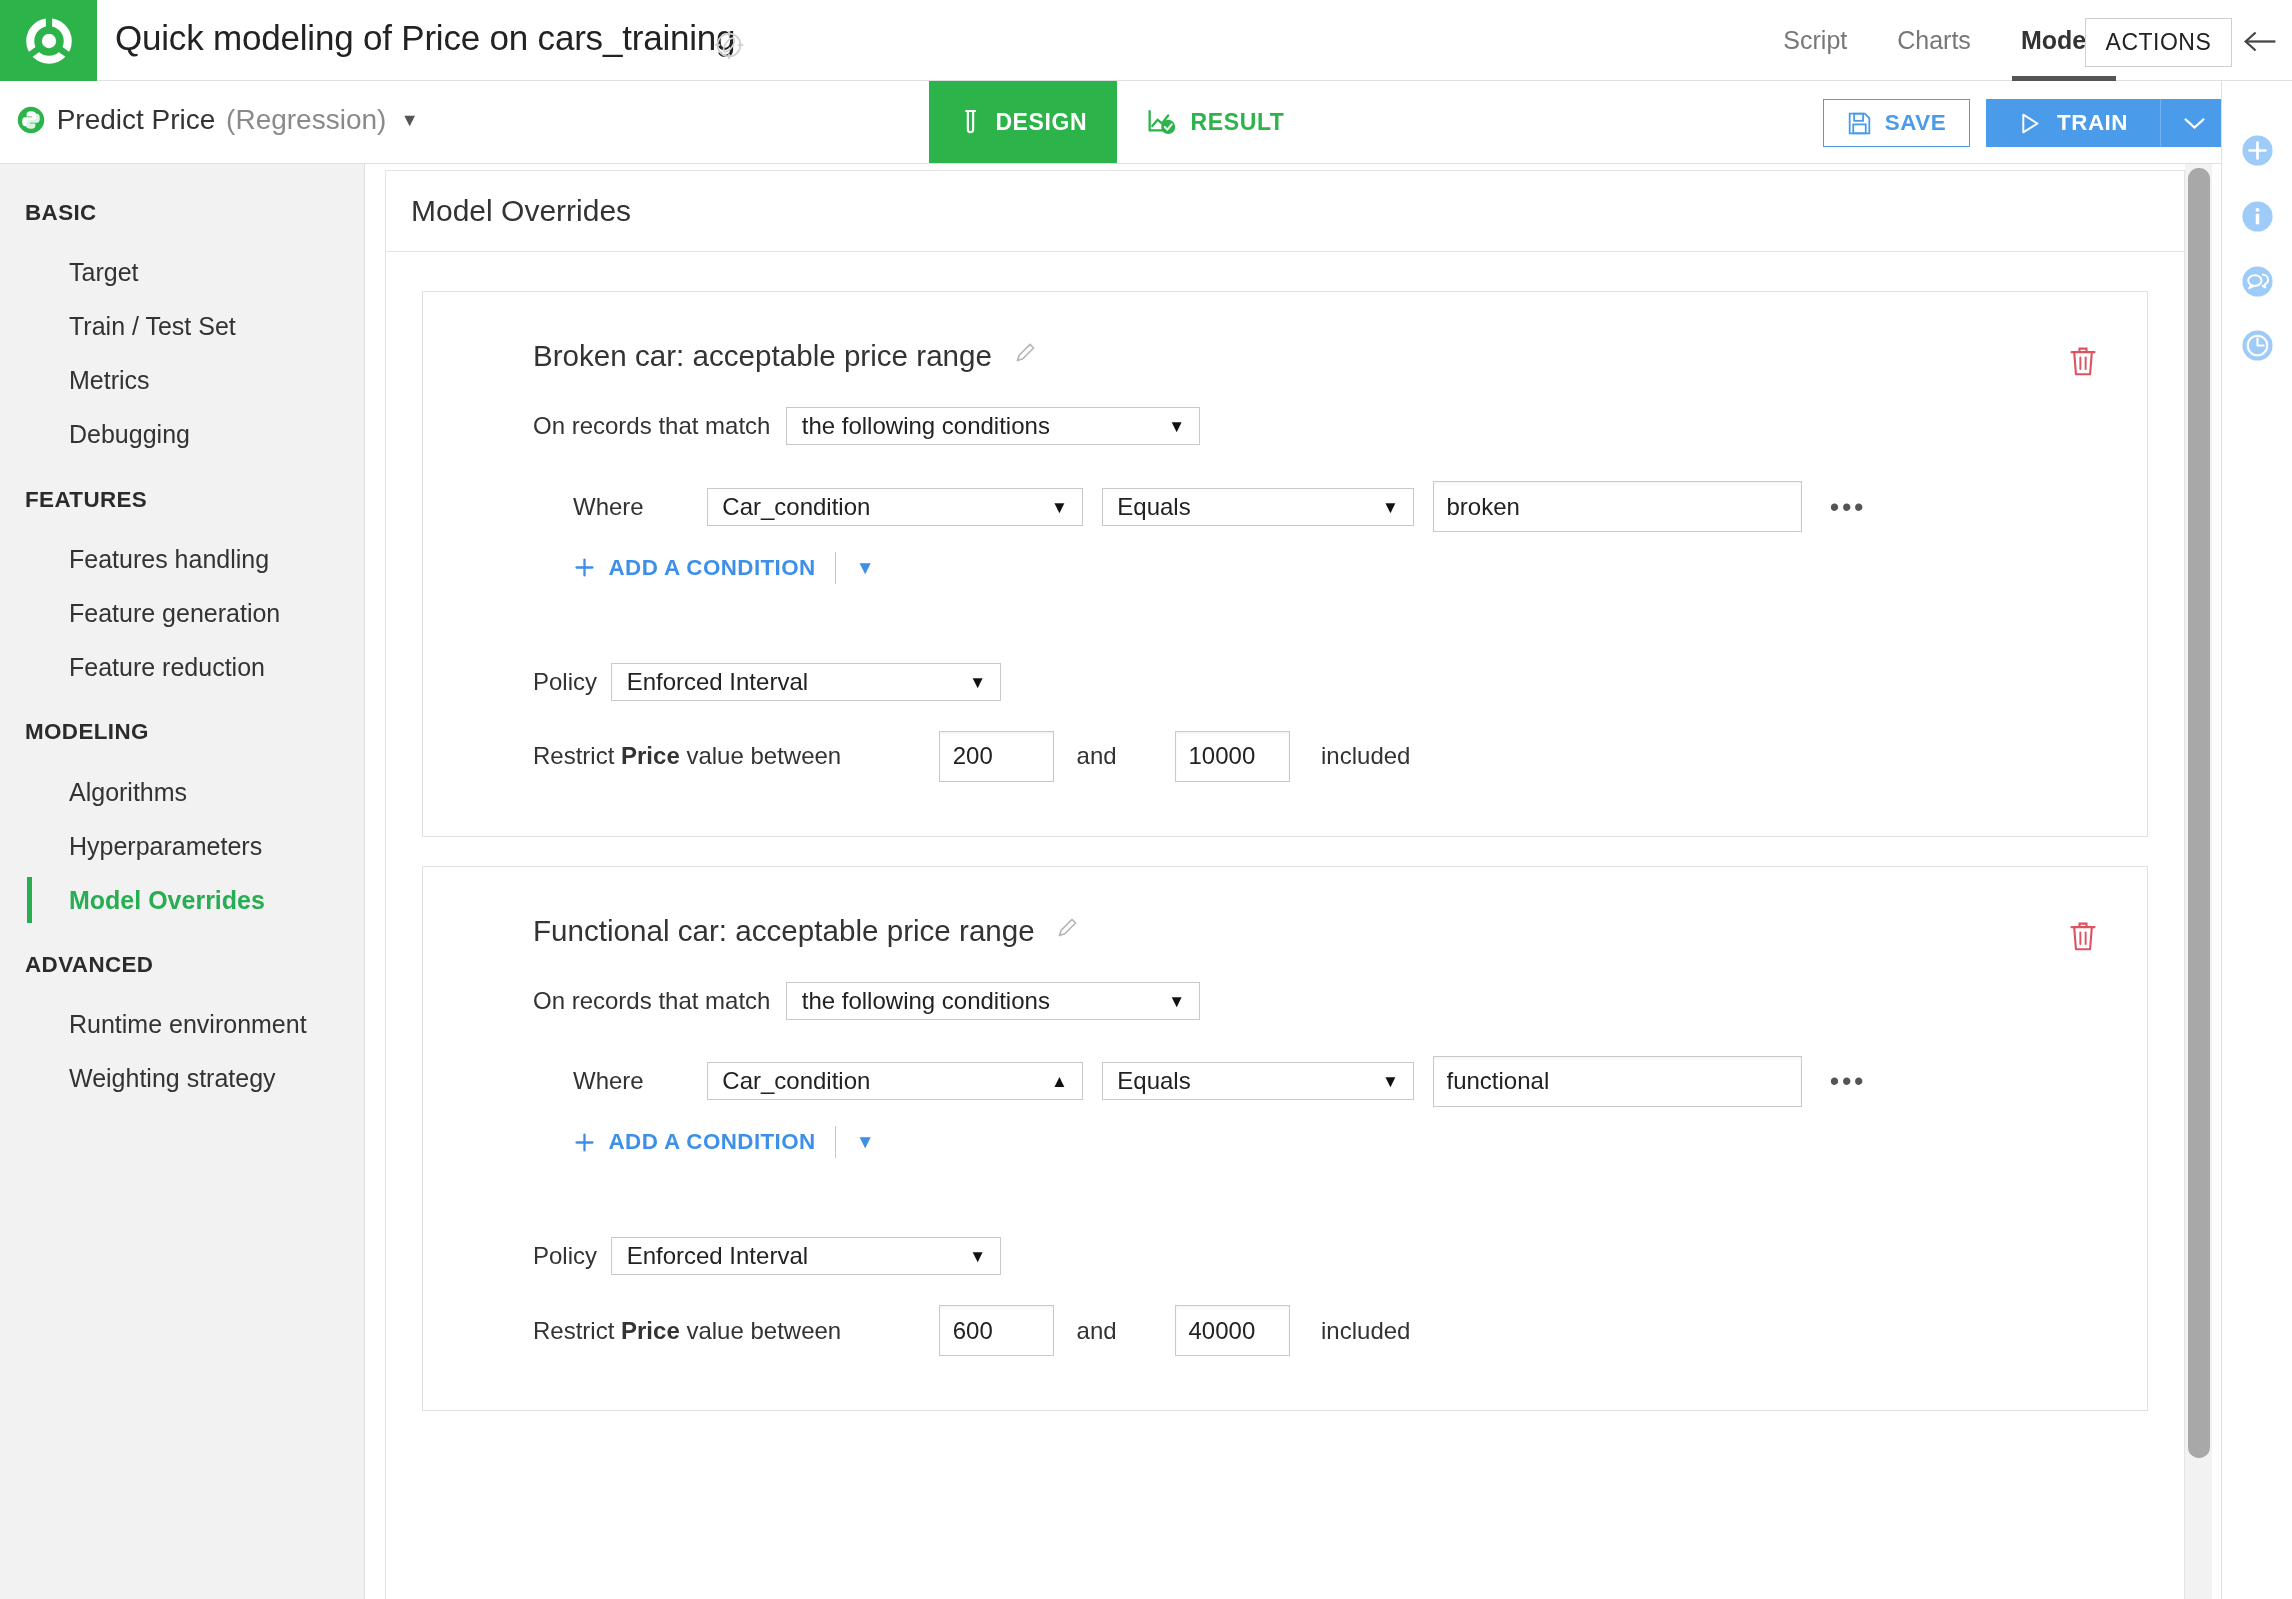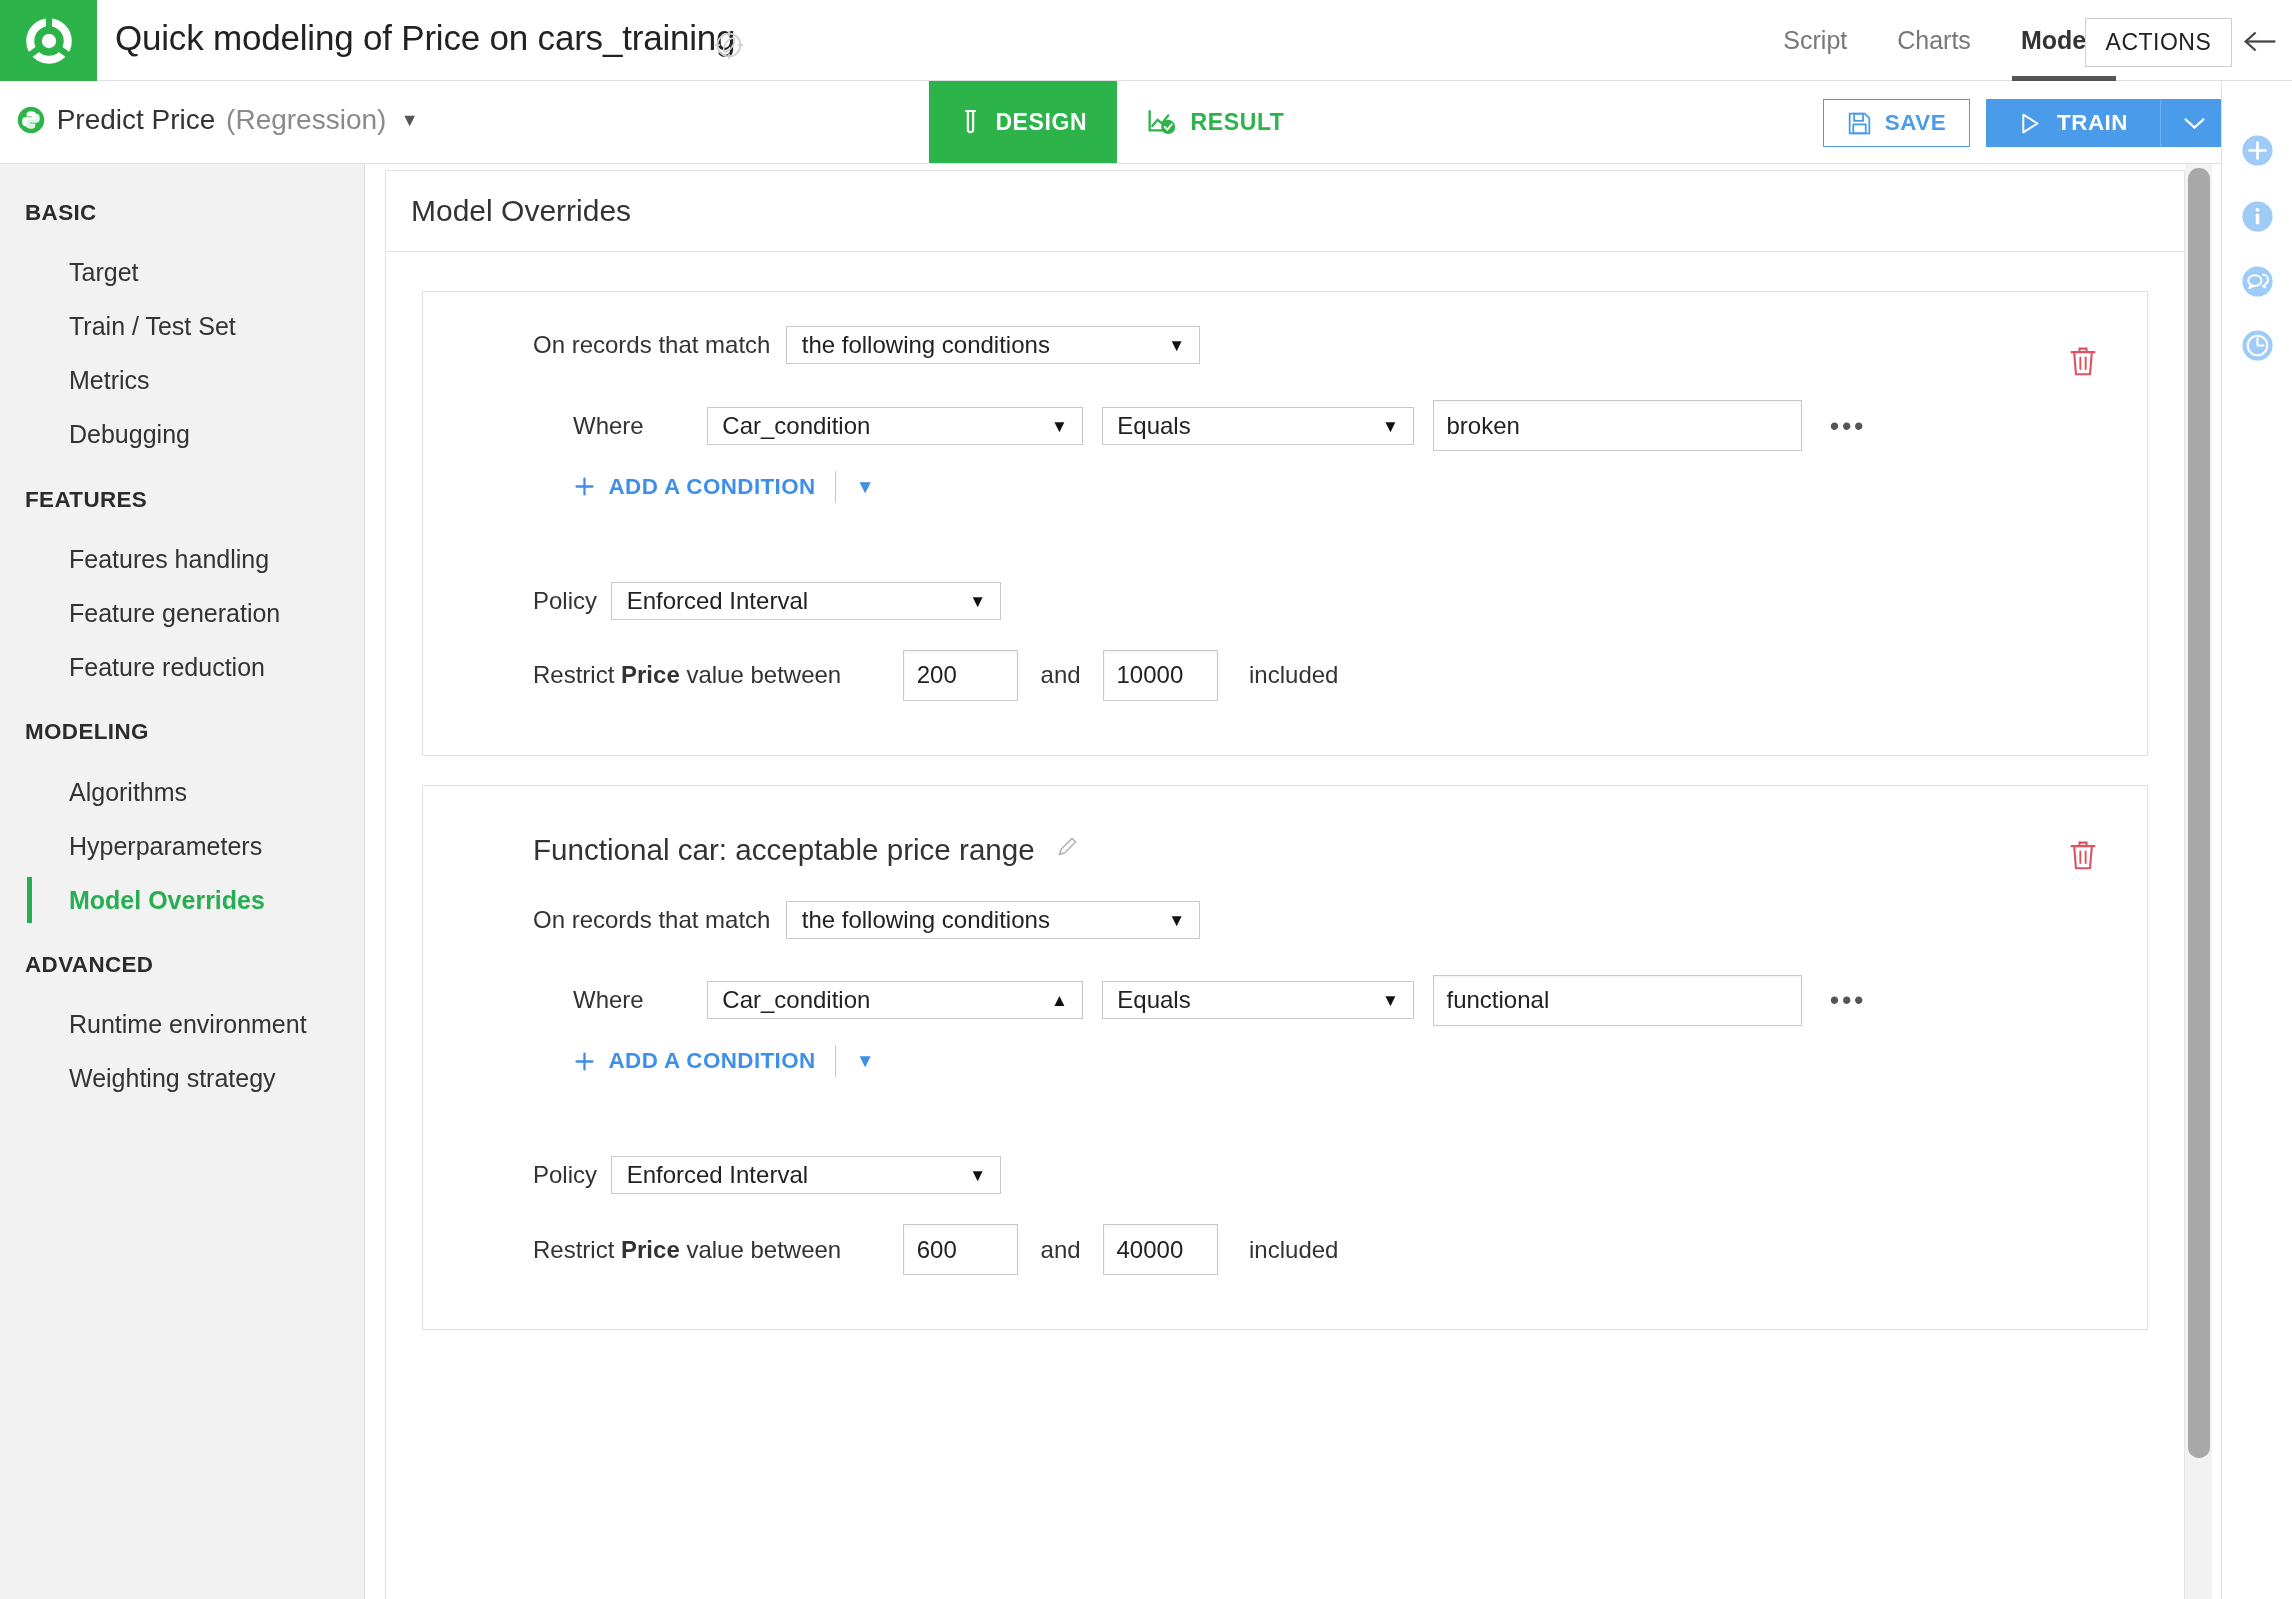--- a/index.html
+++ b/index.html
@@ -156,21 +156,21 @@
   .sel-op      { width: 312px; }
   .sel-policy  { width: 390px; }
 
   .txtin {
     border: 0.9px solid #c9c9c9; background: #fff; height: 51px;
     font-size: 24px; color: #222; padding: 0 12.5px;
     font-family: "Liberation Sans", sans-serif;
     box-shadow: inset 0 1.8px 2.7px rgba(0,0,0,0.05);
   }
   .in-value { width: 369px; }
-  .in-num   { width: 115px; }
+  .in-num   { width: 115px; margin-left: 36px; }
 
   .row-where { padding: 36px 0 0 150px; gap: 19px; }
   .where-lbl { width: 85px; }
   .dots-btn {
     width: 54px; height: 45px; display: flex; align-items: center; justify-content: center;
     letter-spacing: 2.7px; color: #555; font-size: 27px; cursor: pointer; line-height: 0;
   }
 
   .row-addcond { padding: 19.7px 0 0 150px; gap: 0; align-items: center; }
   .add-cond {
@@ -336,20 +336,28 @@
     <div class="side-item">Weighting strategy</div>
   </div>
 </div>
 
 <div class="main">
   <div class="main-header">Model Overrides</div>
 
   <div class="main-body">
 
     <div class="ovr-card">
+      <div class="card-title-row">
+        <span>Broken car: acceptable price range</span>
+        <span class="pencil-icon">
+          <svg width="27" height="27" viewBox="0 0 30 30">
+            <path d="M6 24l2-6L20 6l4 4L12 22z" fill="none" stroke="#b5b5b5" stroke-width="1.8" stroke-linejoin="round"></path>
+          </svg>
+        </span>
+      </div>
       <div class="trash-btn">
         <svg width="30" height="34" viewBox="0 0 34 38">
           <line x1="4" y1="9" x2="30" y2="9" stroke="#e05260" stroke-width="2.4" stroke-linecap="round"></line>
           <path d="M7 9l2 25h16l2-25" fill="none" stroke="#e05260" stroke-width="2.4" stroke-linejoin="round"></path>
           <path d="M13 9V5h8v4" fill="none" stroke="#e05260" stroke-width="2.4"></path>
           <line x1="14" y1="15" x2="14" y2="28" stroke="#e05260" stroke-width="2.2" stroke-linecap="round"></line>
           <line x1="20" y1="15" x2="20" y2="28" stroke="#e05260" stroke-width="2.2" stroke-linecap="round"></line>
         </svg>
       </div>
 

